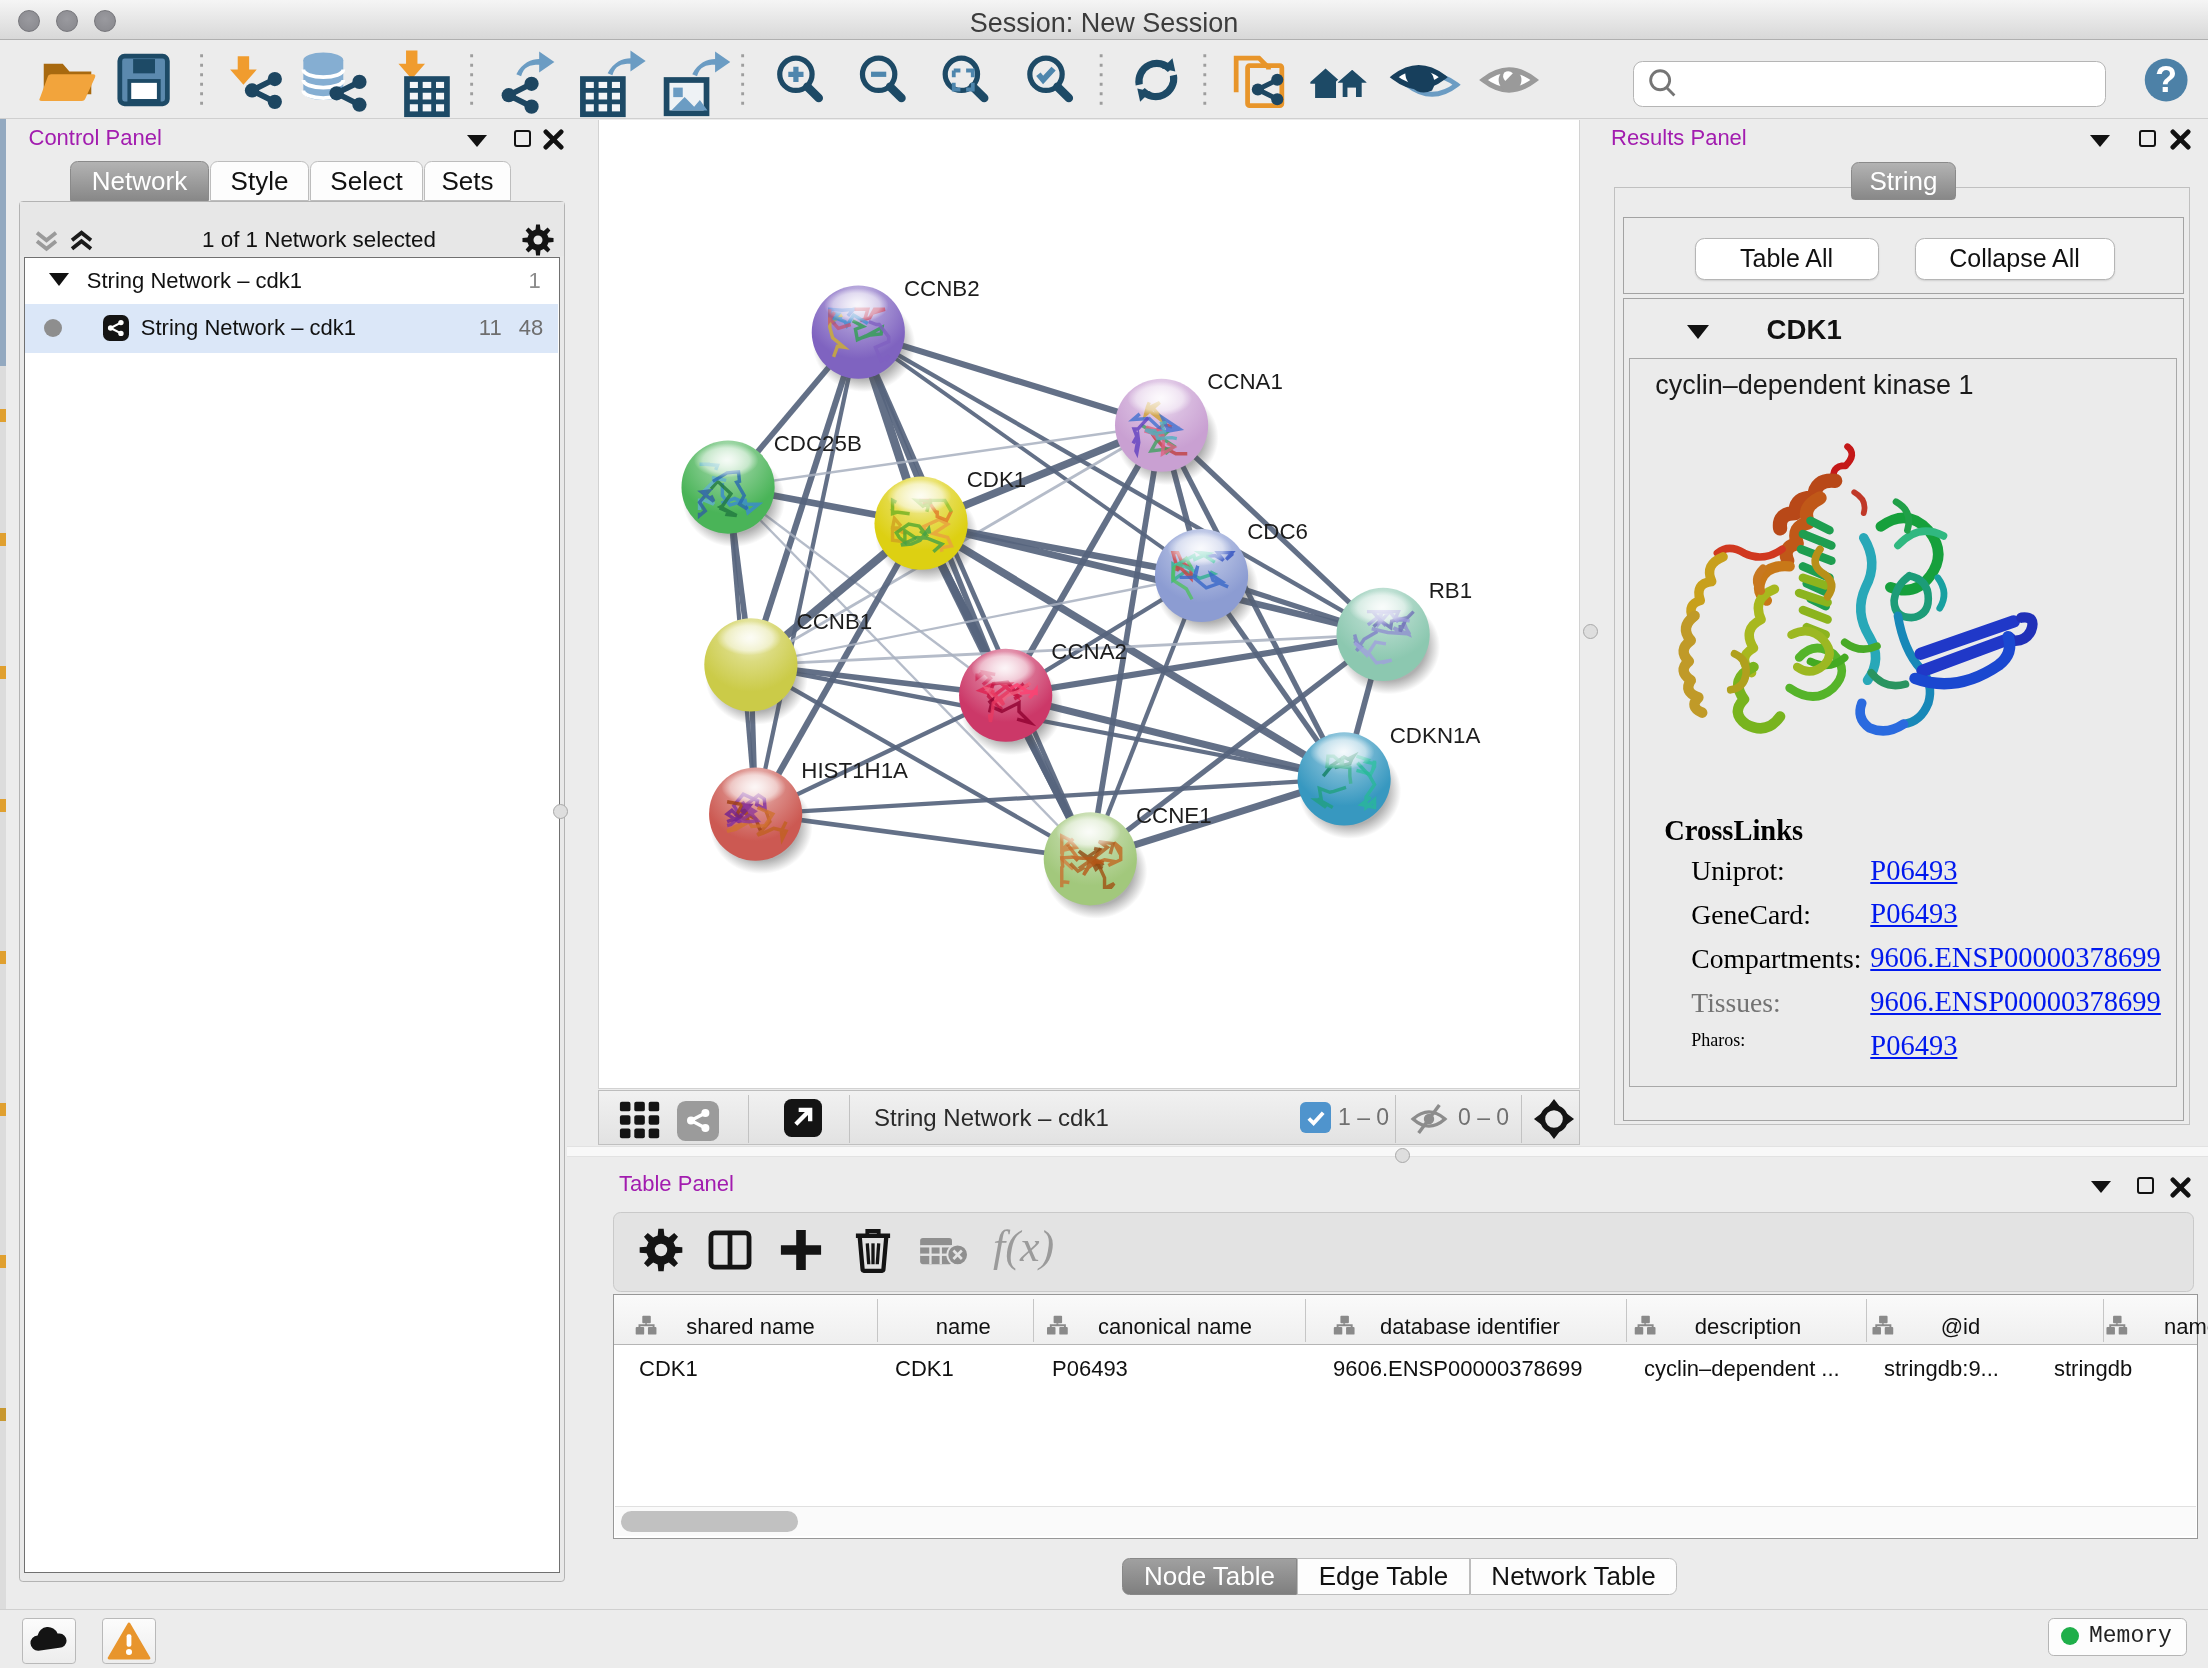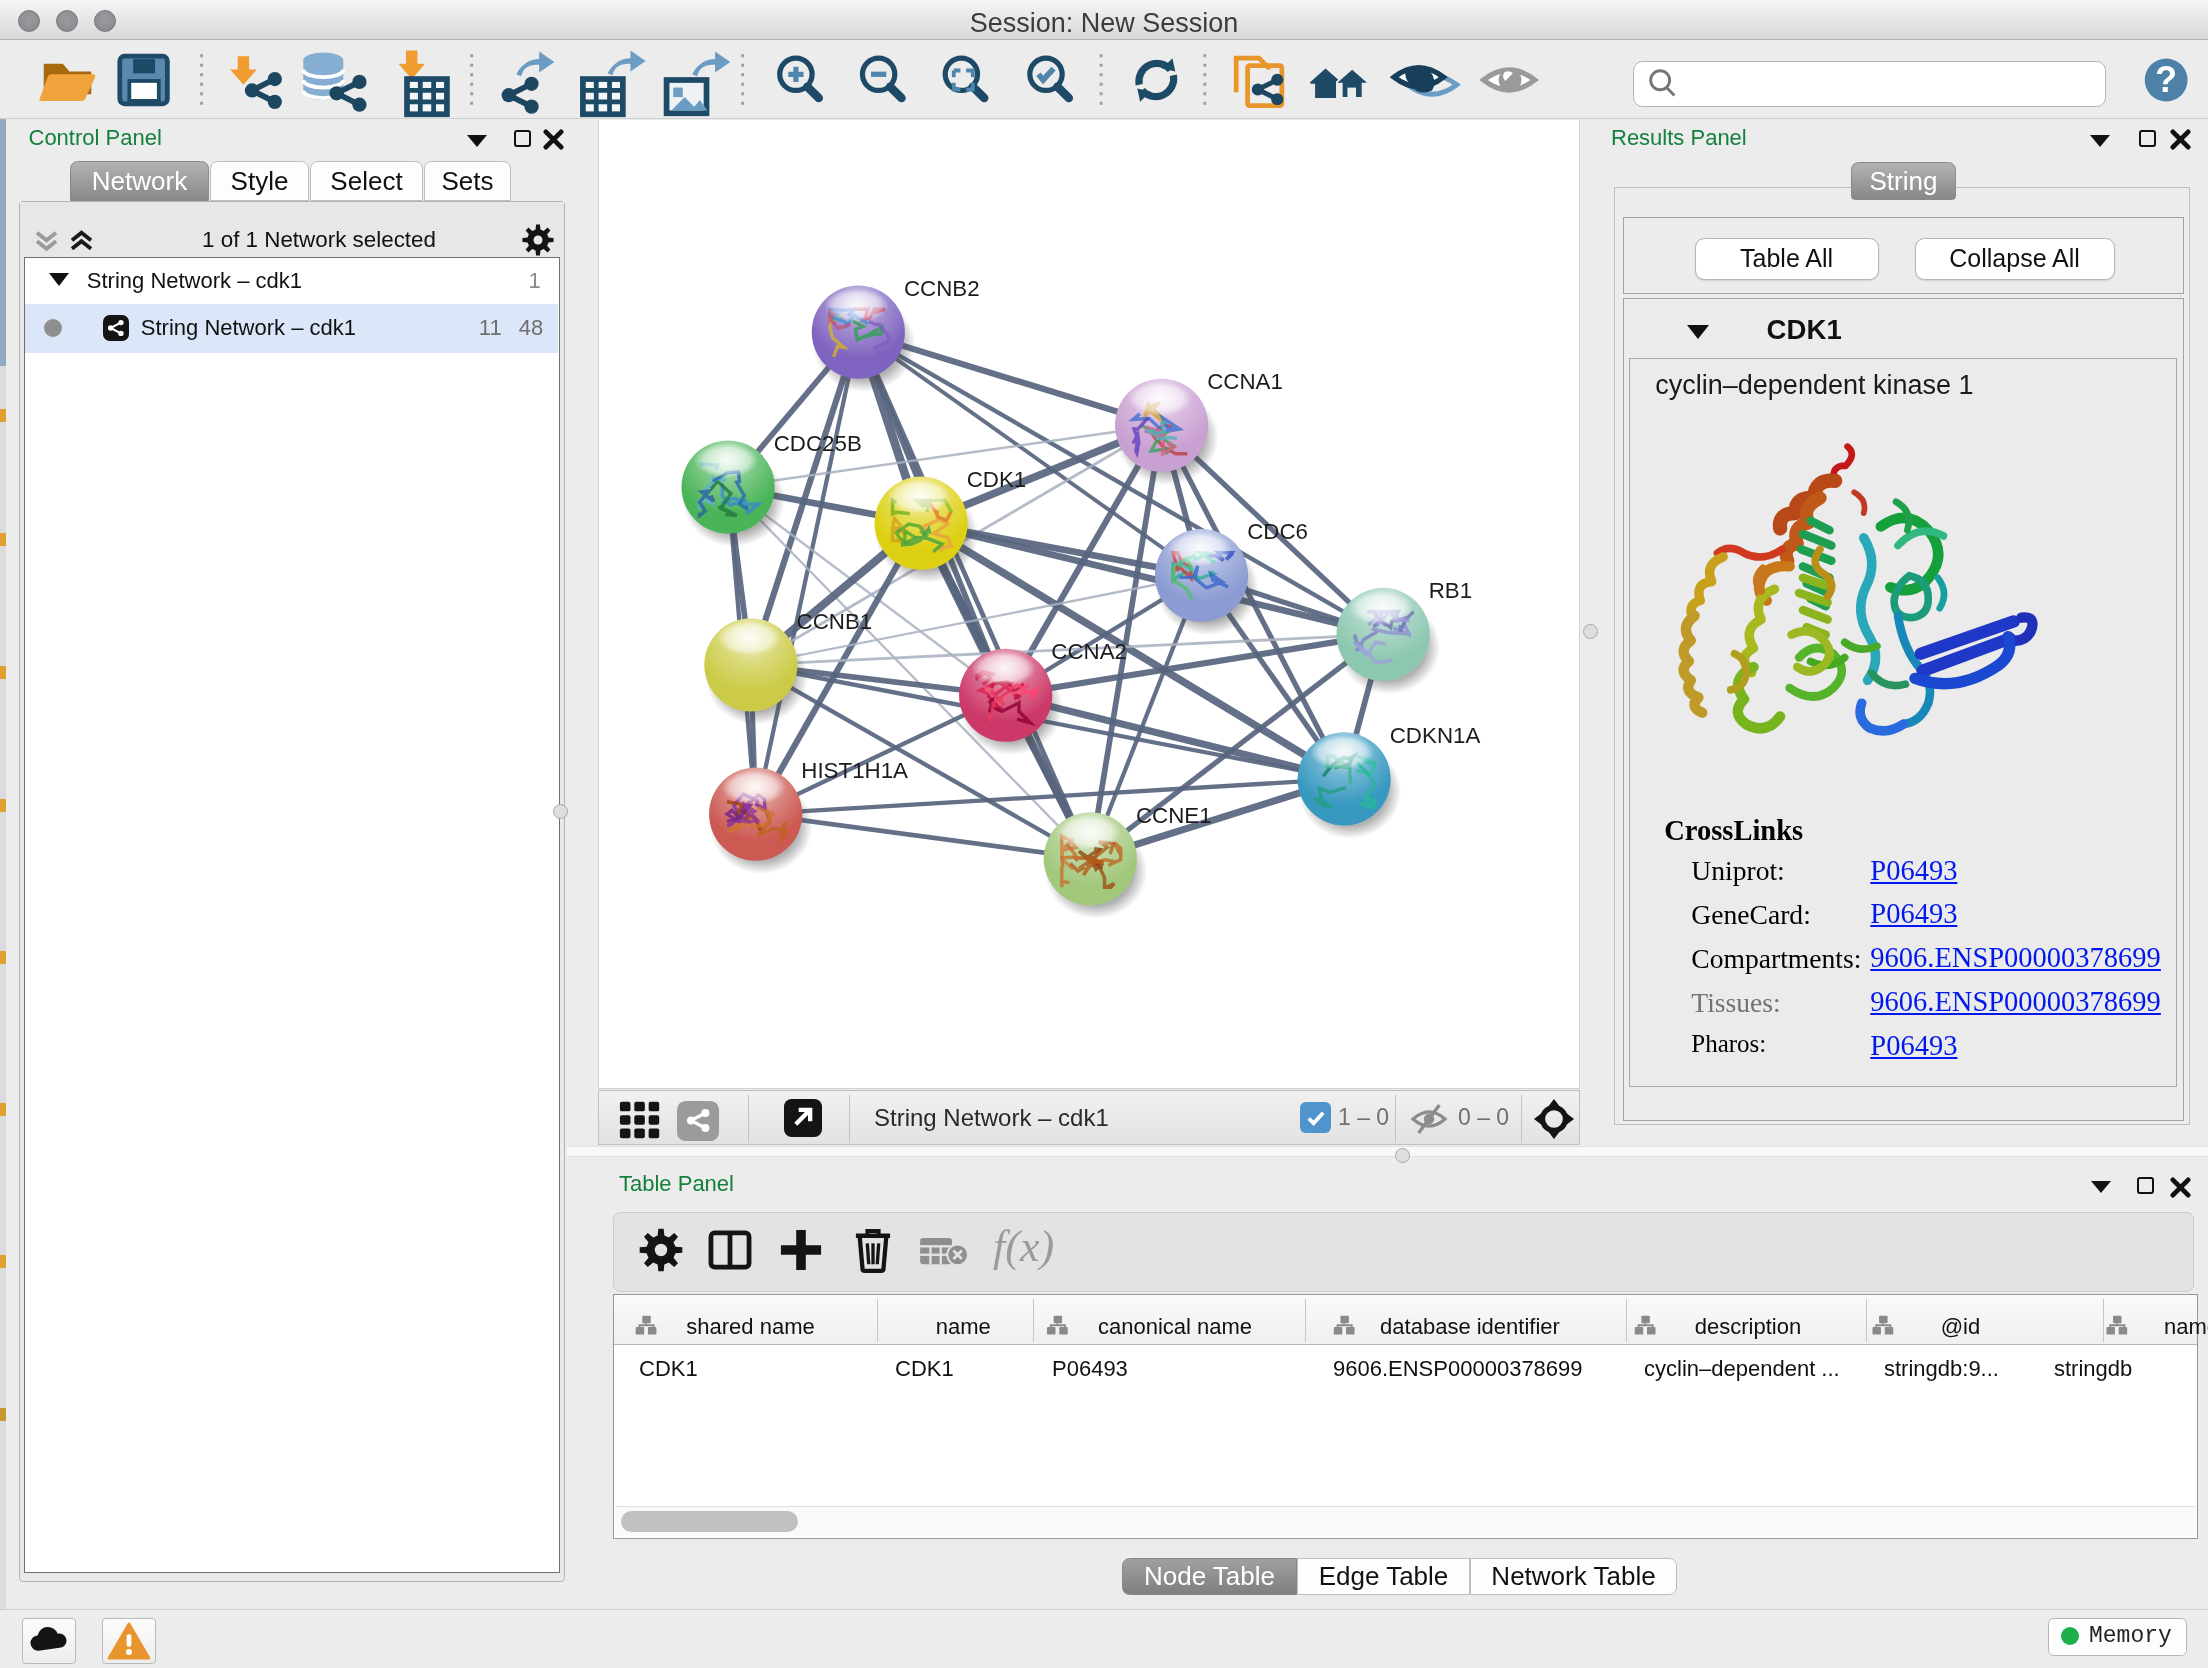--- a/index.html
+++ b/index.html
@@ -12,21 +12,21 @@
 .tl { position:absolute; top:9.5px; width:22px; height:22px; border-radius:50%;
   background:radial-gradient(circle at 50% 40%, #9a9a9f, #87878c); border:1px solid #76767b; }
 #title { position:absolute; top:7.6px; left:0; width:2208px; text-align:center;
   font-size:27px; font-weight:400; color:#3c3c3c; letter-spacing:0px; }
 
 #toolbar { position:absolute; left:0; top:41px; width:2208px; height:78px;
   background:#ececec; border-bottom:1px solid #cfcfcf; }
 #searchbox { position:absolute; left:1633px; top:20px; width:473px; height:46px;
   background:#fff; border:1.9px solid #b5b5b5; border-radius:9.5px; }
 
-.paneltitle { font-size:22px; color:#15803d; }
+.paneltitle { font-size:22px; color:#a21caf; }
 .tria { width:0; height:0; border-left:10.5px solid transparent; border-right:10.5px solid transparent; border-top:12.4px solid #111; display:inline-block; }
 .maxi { width:17px; height:17px; border:2.9px solid #111; border-radius:2.9px; display:inline-block; }
 
 .tab { position:absolute; top:161px; height:40px; font-size:26px; text-align:center;
   border:1px solid #bdbdbd; border-radius:7.6px 7.6px 0 0; background:#fdfdfd; color:#111;
   display:flex; align-items:center; justify-content:center; }
 .tabsel { background:linear-gradient(#b3b3b3,#888888); color:#fff; border-color:#8a8a8a; }
 #cp-box { position:absolute; left:19px; top:201px; width:546px; height:1381px;
   background:#e9e9e9; border:1px solid #b3b3b3; border-radius:3.8px; }
 #cp-tree { position:absolute; left:3.8px; top:55px; width:536px; height:1316px;
@@ -616,21 +616,21 @@
 </svg>
         <div class="abs serif" style="left:34px;top:456px;font-size:28.5px;font-weight:700;color:#000;">CrossLinks</div>
         <div class="abs serif" style="left:61px;top:496px;font-size:27.6px;color:#000;">Uniprot:</div>
         <div class="abs serif xlink" style="left:240px;top:496px;font-size:28.5px;">P06493</div>
         <div class="abs serif" style="left:61px;top:540px;font-size:27.6px;color:#000;">GeneCard:</div>
         <div class="abs serif xlink" style="left:240px;top:539px;font-size:28.5px;">P06493</div>
         <div class="abs serif" style="left:61px;top:584px;font-size:27.6px;color:#000;">Compartments:</div>
         <div class="abs serif xlink" style="left:240px;top:583px;font-size:28.5px;">9606.ENSP00000378699</div>
         <div class="abs serif" style="left:61px;top:628px;font-size:27.6px;color:#737373;">Tissues:</div>
         <div class="abs serif xlink" style="left:240px;top:627px;font-size:28.5px;">9606.ENSP00000378699</div>
-        <div class="abs serif" style="left:61px;top:671px;font-size:25px;color:#000;">Pharos:</div>
+        <div class="abs serif" style="left:61px;top:671px;font-size:18px;color:#000;">Pharos:</div>
         <div class="abs serif xlink" style="left:240px;top:671px;font-size:28.5px;">P06493</div>
       </div>
     </div>
   </div>
 </div>
 
 <div id="tablepanel">
   <div class="paneltitle abs" style="left:619px;top:1171px;">Table Panel</div>
   <div class="abs" style="left:2091px;top:1179px;"><span class="tria"></span></div>
   <div class="abs" style="left:2137px;top:1177px;"><span class="maxi"></span></div>

